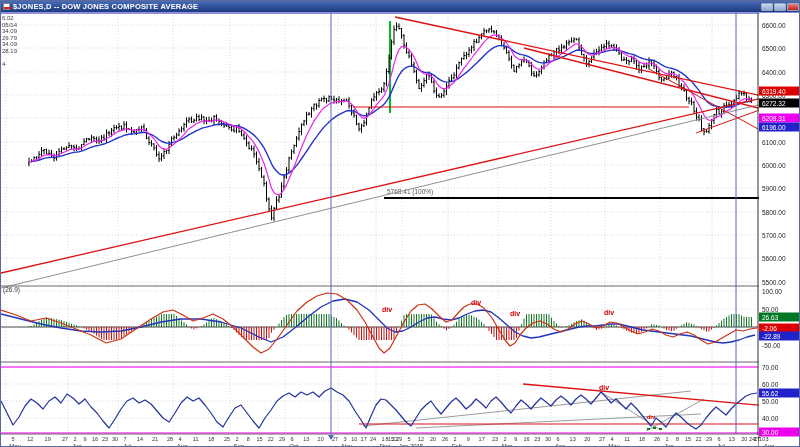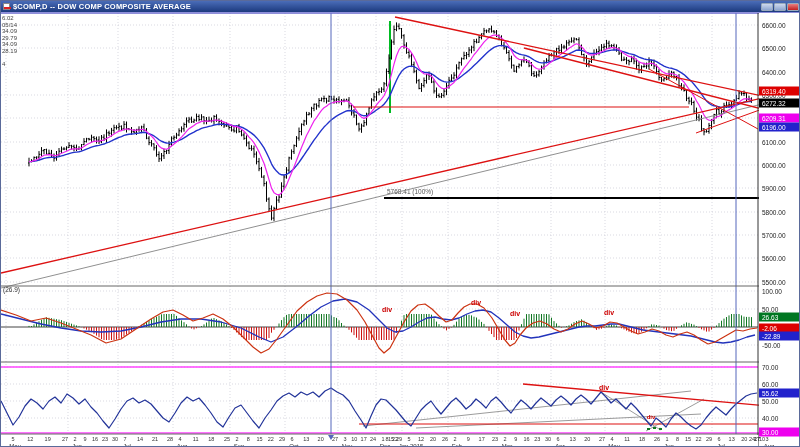--- a/index.html
+++ b/index.html
@@ -17,21 +17,21 @@
   #chartwrap{position:absolute;left:0;top:11px;width:800px;height:436px;}
   svg text{font-family:"Liberation Sans",sans-serif;}
   #infolabels{position:absolute;left:1px;top:14px;z-index:5;color:#444;font-size:6px;line-height:6.5px;}
 </style>
 </head>
 <body>
 
 <div id="app">
   <div id="titlebar">
     <div id="app-icon"></div>
-    <div id="titletext">$COMP,D -- DOW COMP COMPOSITE AVERAGE</div>
+    <div id="titletext">$JONES,D -- DOW JONES COMPOSITE AVERAGE</div>
     <div id="winbtns">
       <div class="wbtn"></div>
       <div class="wbtn"></div>
       <div class="wbtn close"></div>
     </div>
   </div>
   <div id="infolabels">
       <div style="min-height: 6.5px;">6.02</div>
       <div style="min-height: 6.5px;">05/14</div>
       <div style="min-height: 6.5px;">34.09</div>

